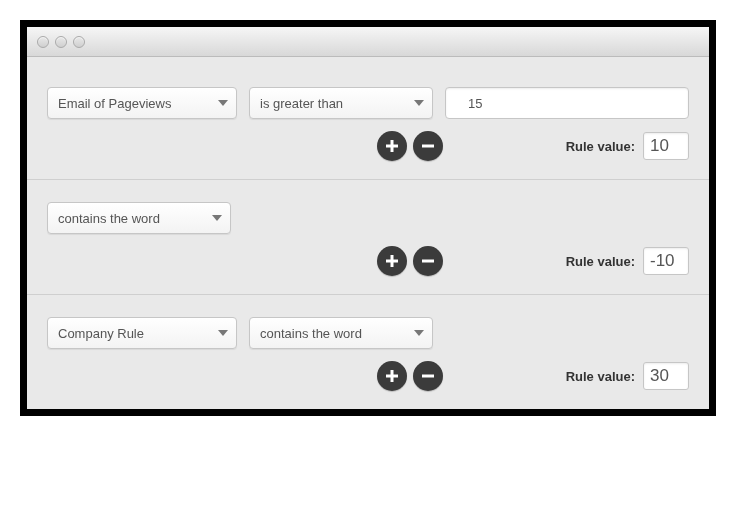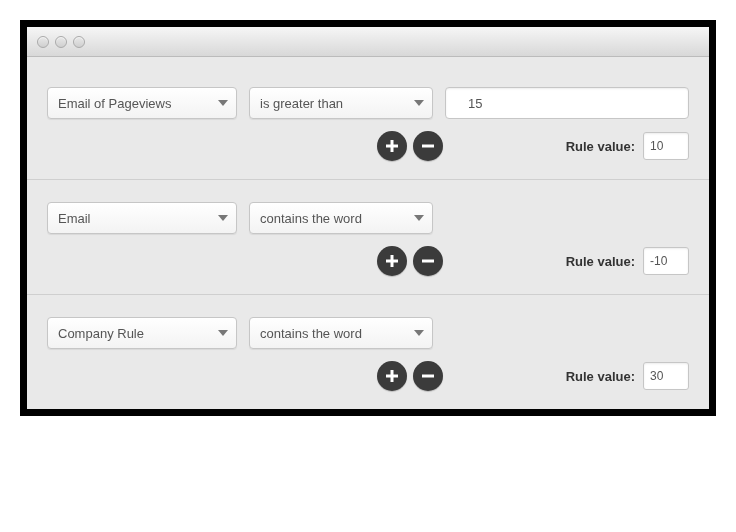--- a/index.html
+++ b/index.html
@@ -130,21 +130,21 @@
       font-size: 13px;
     }
     .rule-value-input {
       width: 46px;
       height: 28px;
       background: #fff;
       border: 1px solid #c6c6c6;
       border-radius: 3px;
       padding: 0 6px;
       color: #555;
-      font-size: 12px;
+      font-size: 17px;
       font-family: inherit;
       text-align: left;
       box-shadow: inset 0 1px 2px rgba(0,0,0,0.08);
       outline: none;
     }
   </style>
 </head>
 <body>
 
 <div class="window-frame">
@@ -193,28 +193,20 @@
         </div>
         <div class="rule-value-group">
           <span class="rule-value-label">Rule value:</span>
           <input class="rule-value-input" value="10" style="">
         </div>
       </div>
     </div>
 
     <div class="rule-block">
       <div class="row-top">
-        <div class="select-box select-field">
-          <span>Email</span>
-          <span class="chevron">
-            <svg width="10" height="6" viewBox="0 0 10 6">
-                <path d="M0 0 L5 6 L10 0 Z" fill="#777"></path>
-              </svg>
-          </span>
-        </div>
         <div class="select-box select-op">
           <span>contains the word</span>
           <span class="chevron">
             <svg width="10" height="6" viewBox="0 0 10 6">
                 <path d="M0 0 L5 6 L10 0 Z" fill="#777"></path>
               </svg>
           </span>
         </div>
       </div>
       <div class="row-bottom">

